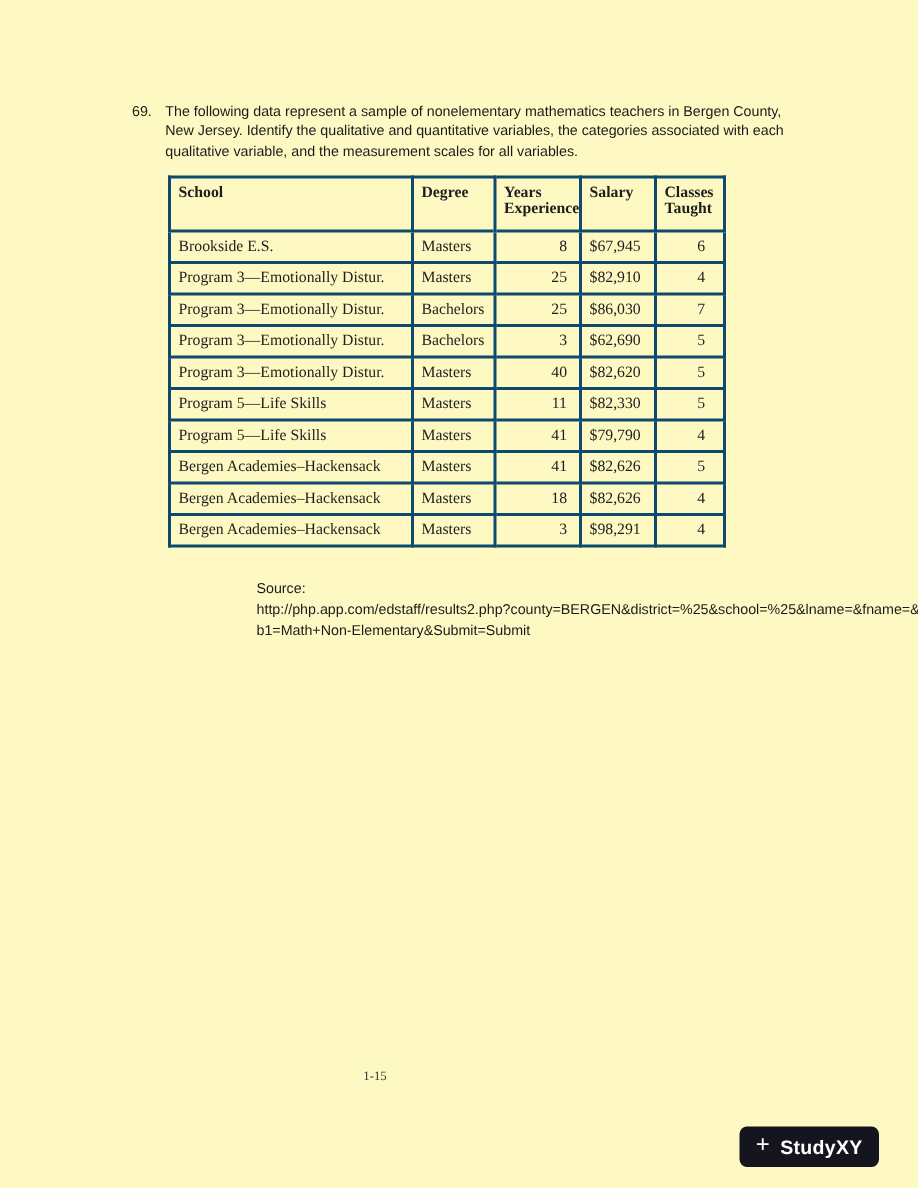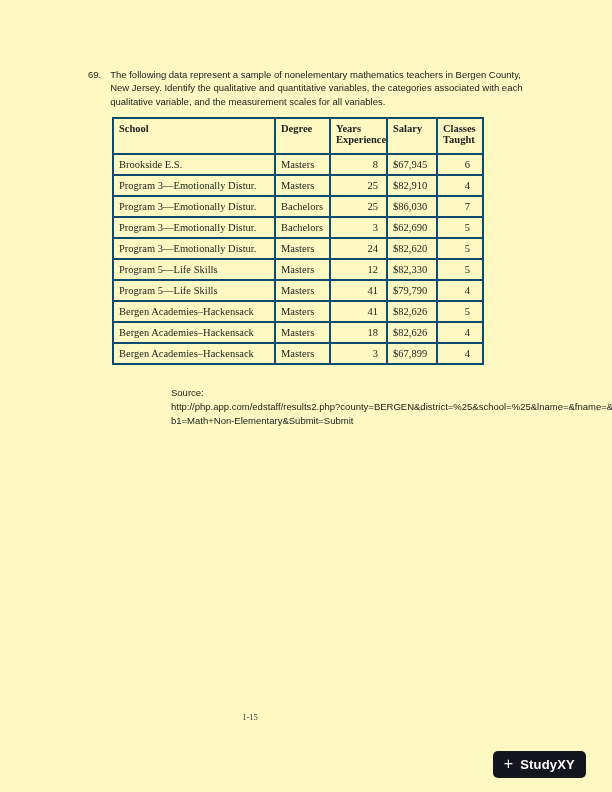--- a/index.html
+++ b/index.html
@@ -165,28 +165,28 @@
         <tr>
           <td class="col-0">Program 3—Emotionally Distur.</td>
           <td class="col-1">Bachelors</td>
           <td class="col-2">3</td>
           <td class="col-3">$62,690</td>
           <td class="col-4">5</td>
         </tr>
         <tr>
           <td class="col-0">Program 3—Emotionally Distur.</td>
           <td class="col-1">Masters</td>
-          <td class="col-2">24</td>
+          <td class="col-2">40</td>
           <td class="col-3">$82,620</td>
           <td class="col-4">5</td>
         </tr>
         <tr>
           <td class="col-0">Program 5—Life Skills</td>
           <td class="col-1">Masters</td>
-          <td class="col-2">12</td>
+          <td class="col-2">11</td>
           <td class="col-3">$82,330</td>
           <td class="col-4">5</td>
         </tr>
         <tr>
           <td class="col-0">Program 5—Life Skills</td>
           <td class="col-1">Masters</td>
           <td class="col-2">41</td>
           <td class="col-3">$79,790</td>
           <td class="col-4">4</td>
         </tr>
@@ -201,21 +201,21 @@
           <td class="col-0">Bergen Academies–Hackensack</td>
           <td class="col-1">Masters</td>
           <td class="col-2">18</td>
           <td class="col-3">$82,626</td>
           <td class="col-4">4</td>
         </tr>
         <tr>
           <td class="col-0">Bergen Academies–Hackensack</td>
           <td class="col-1">Masters</td>
           <td class="col-2">3</td>
-          <td class="col-3">$67,899</td>
+          <td class="col-3">$98,291</td>
           <td class="col-4">4</td>
         </tr>
       </tbody>
   </table>
 
   <div class="source">
     <div>Source:</div>
     <div class="url">http://php.app.com/edstaff/results2.php?county=BERGEN&amp;district=%25&amp;school=%25&amp;lname=&amp;fname=&amp;job1=Math+Non-Elementary&amp;Submit=Submit</div>
   </div>
 

